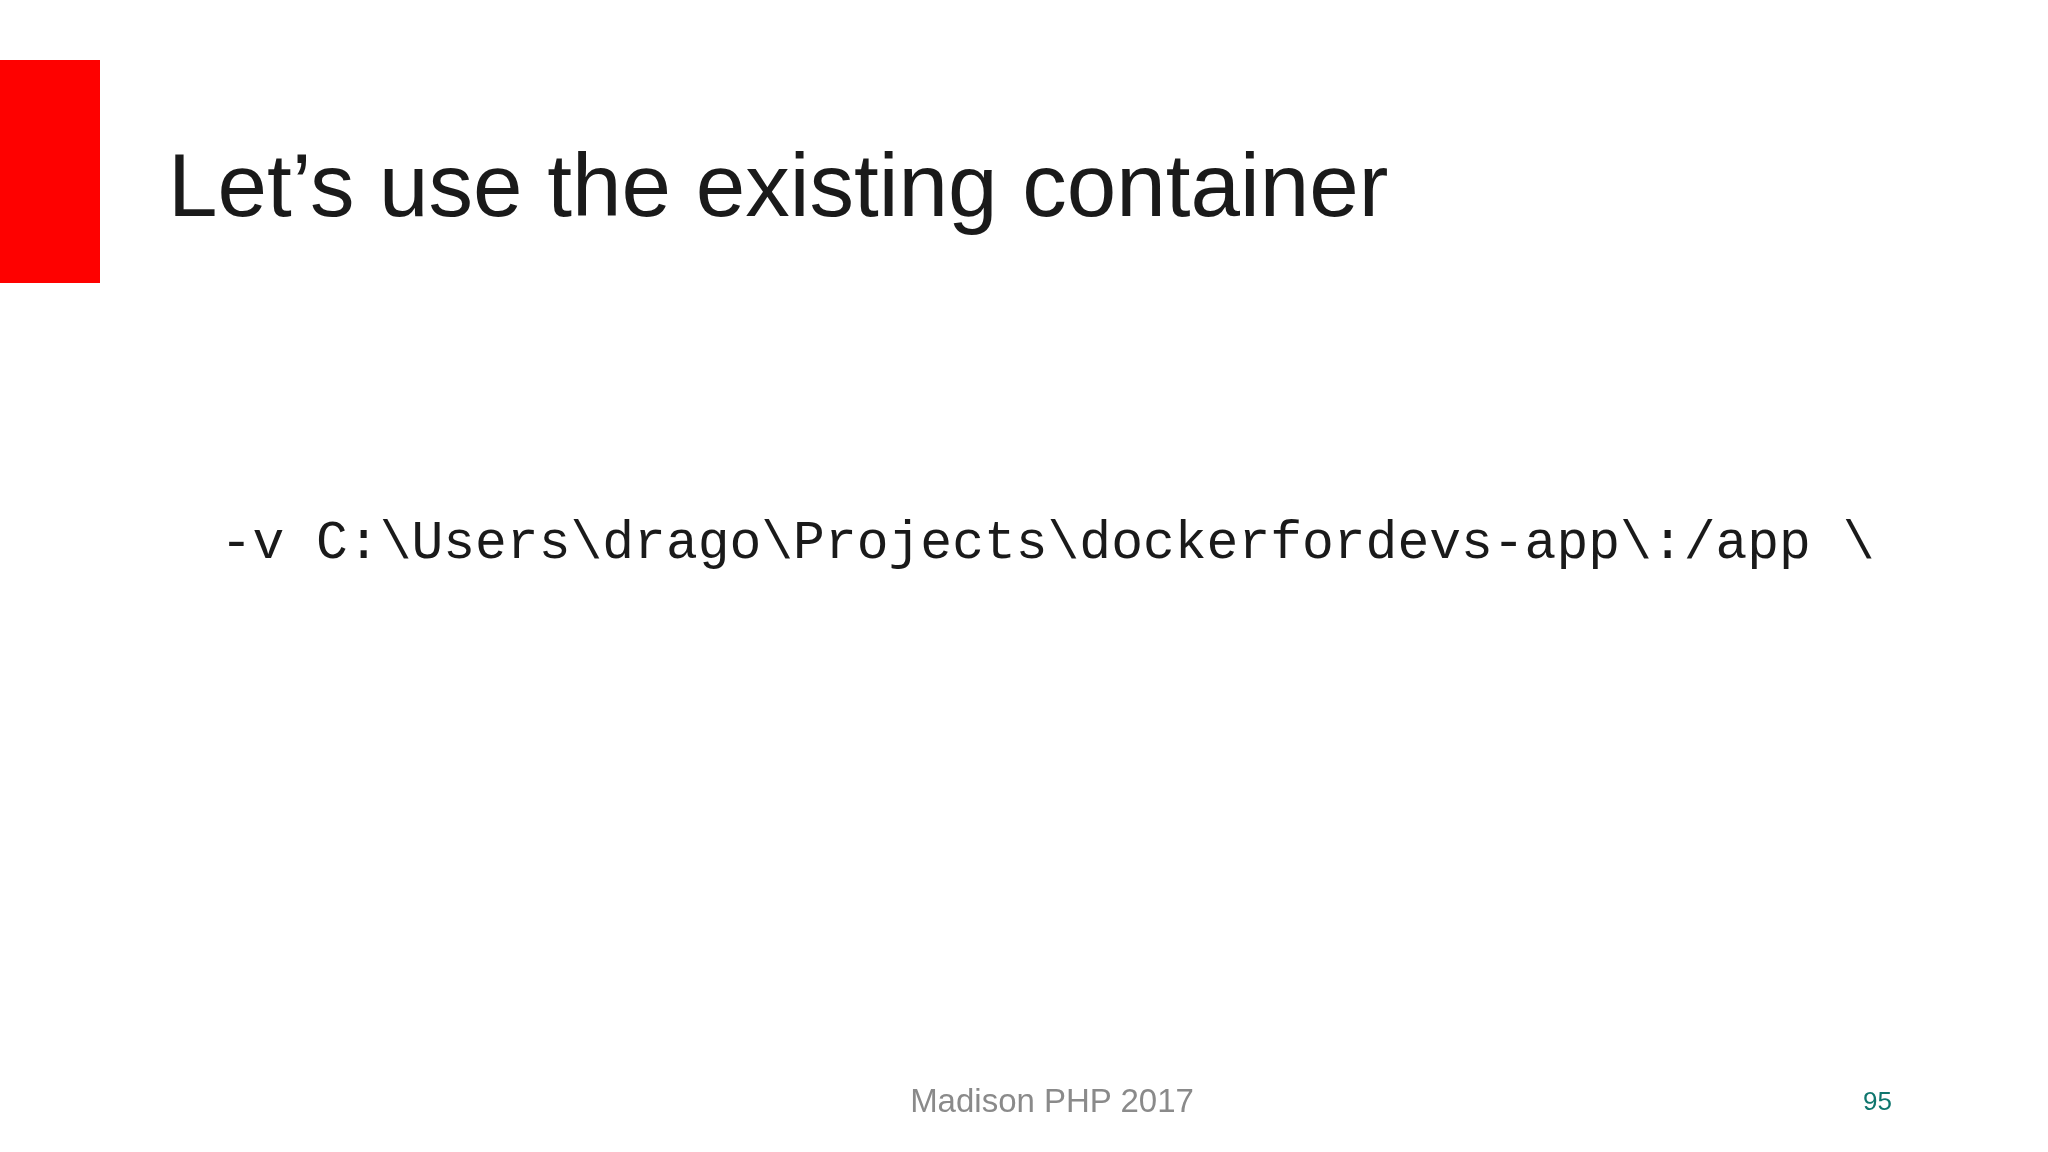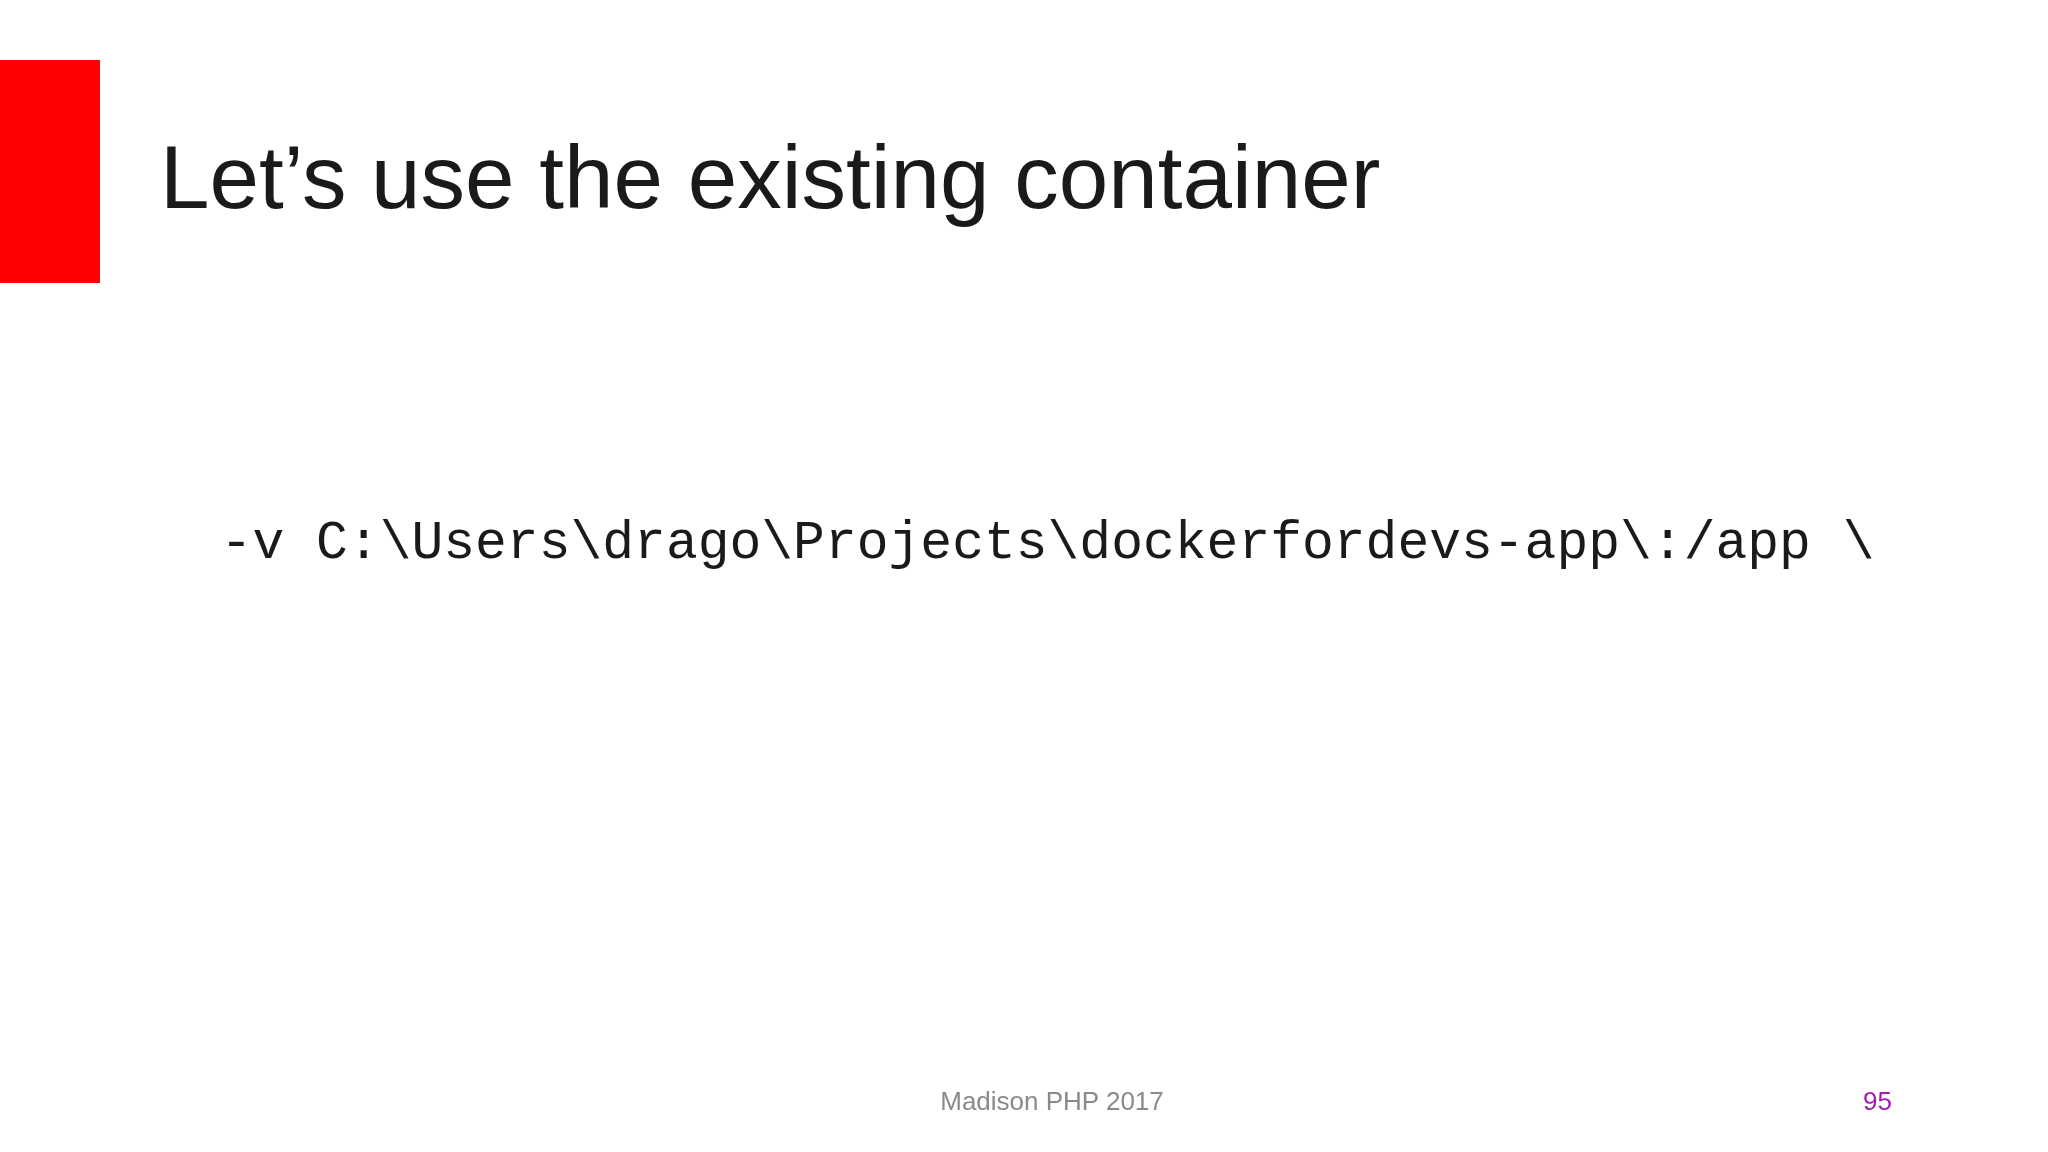--- a/index.html
+++ b/index.html
@@ -20,21 +20,21 @@
     left: 0;
     top: 60px;
     width: 100px;
     height: 223px;
     background: #fe0100;
   }
   .slide-title {
     position: absolute;
     left: 160px;
     top: 133px;
-    margin: 0;
+    margin: 8px;
     font-size: 89px;
     font-weight: 400;
     line-height: 1;
     color: #1a1a1a;
     white-space: nowrap;
   }
   .code-block {
     position: absolute;
     left: 157px;
     top: 312px;
@@ -46,32 +46,32 @@
   }
   .code-line {
     white-space: pre;
   }
   .footer-text {
     position: absolute;
     left: 8px;
     right: 0;
     top: 1085px;
     text-align: center;
-    font-size: 26px;
+    font-size: 33px;
     line-height: 32px;
     color: #8a8a8a;
     padding-left: 48px;
   }
   .page-number {
     position: absolute;
     top: 1085px;
     right: 156px;
     font-size: 26px;
     line-height: 32px;
-    color: #a21caf;
+    color: #0f766e;
     text-align: right;
   }
 </style>
 </head>
 <body>
 
 <div class="slide">
 
   <div class="accent-bar" style="background: rgb(254, 1, 0);"></div>
 

